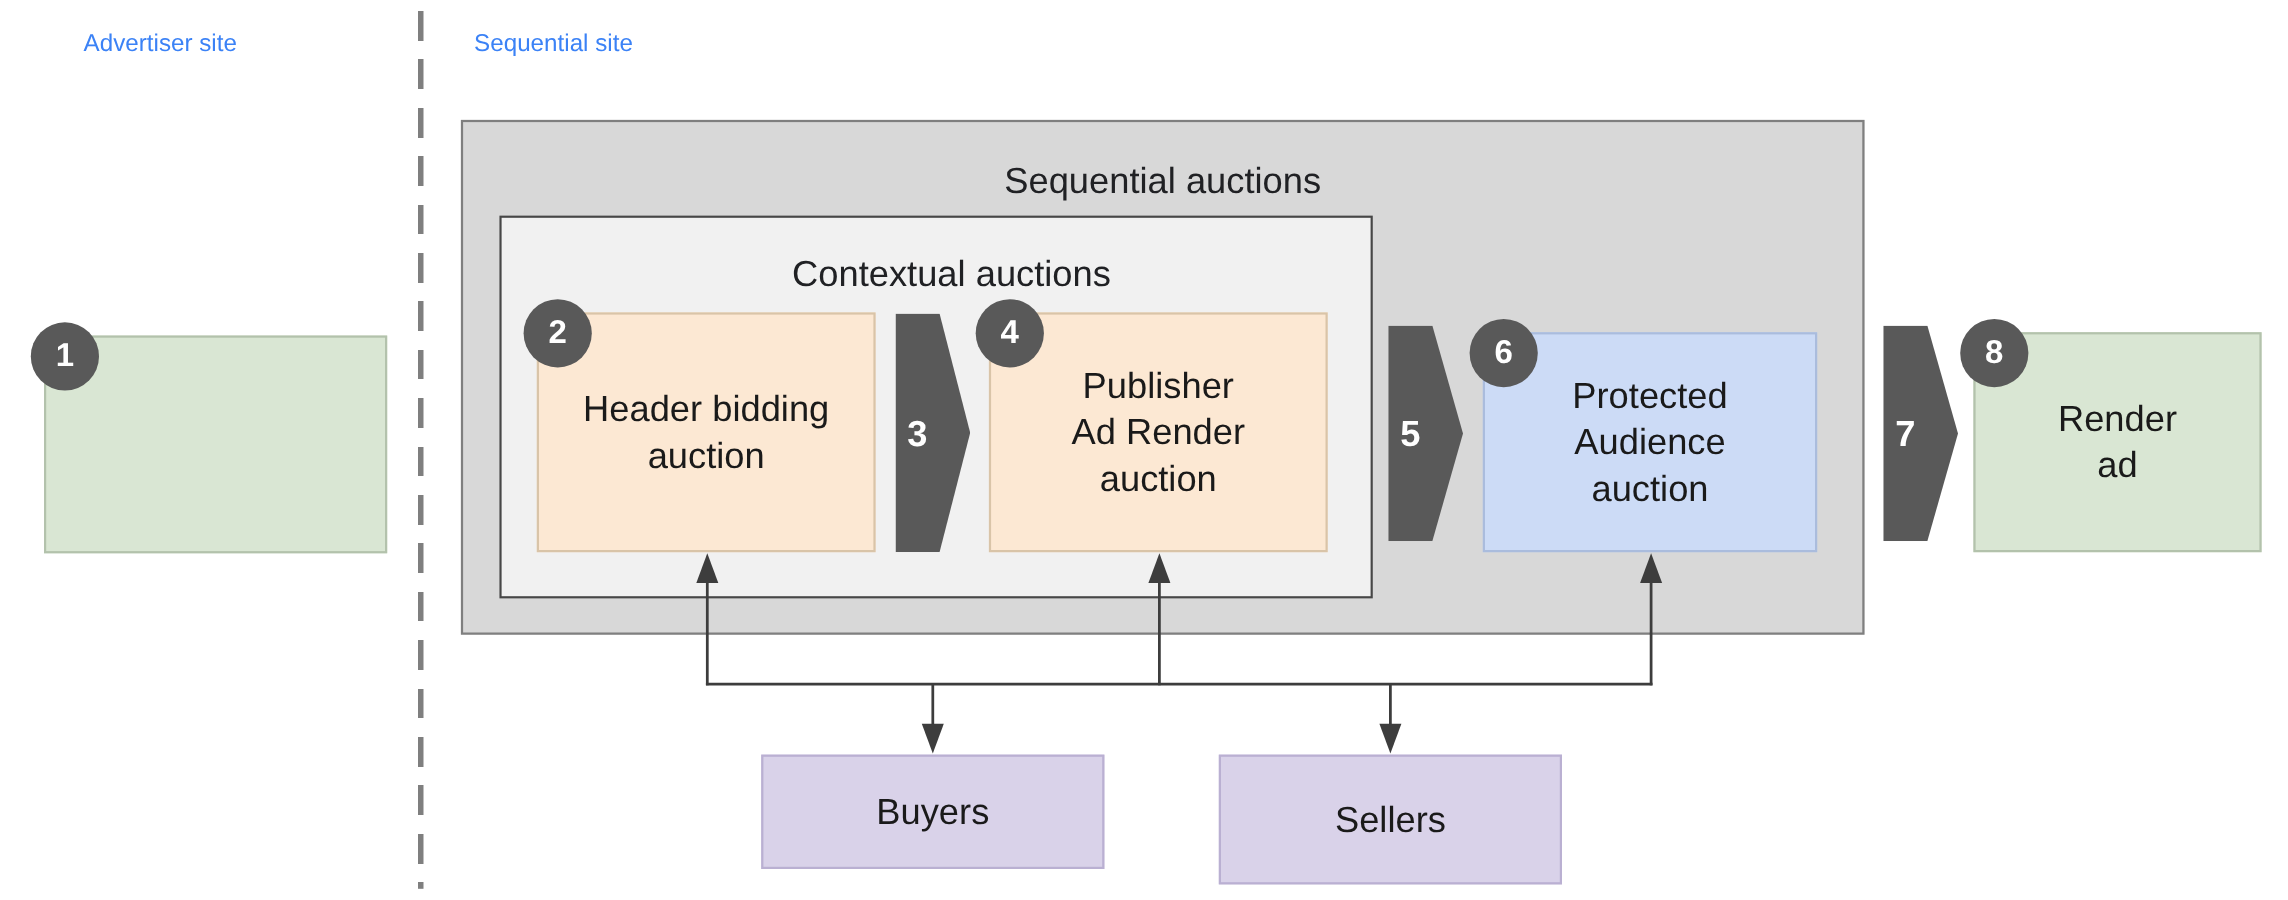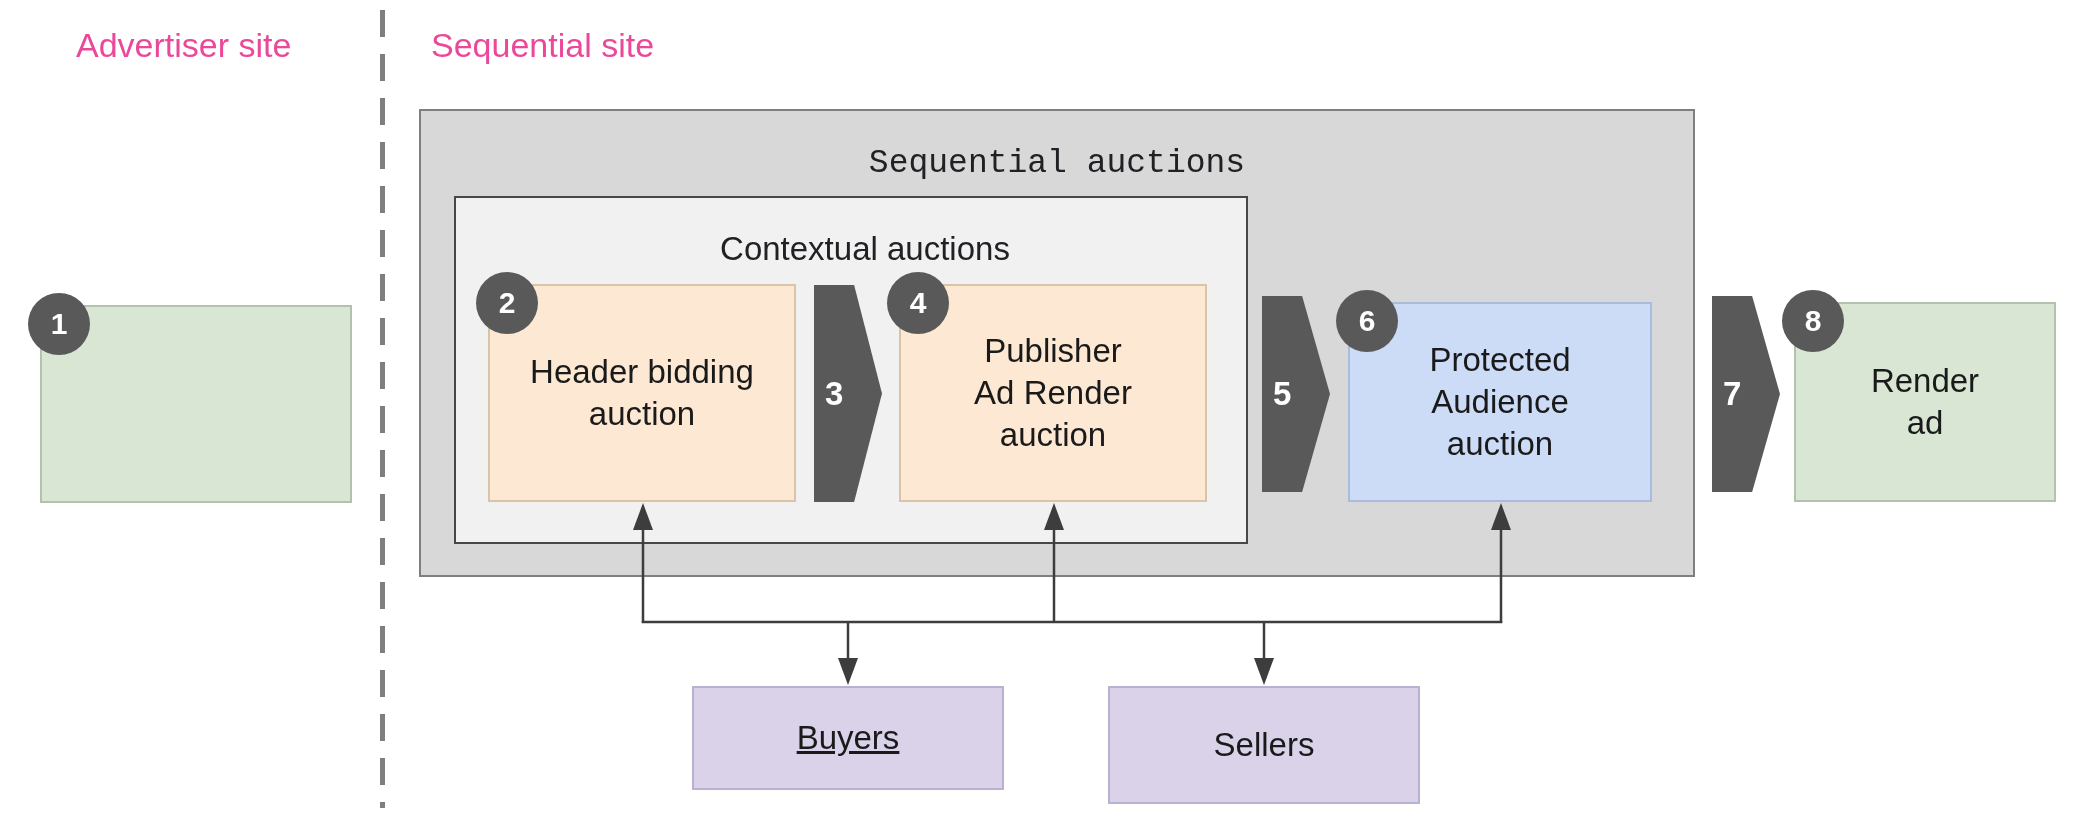--- a/index.html
+++ b/index.html
@@ -7,22 +7,22 @@
     position: relative;
     width: 2080px;
     height: 818px;
     background: #ffffff;
     font-family: "Liberation Sans", sans-serif;
     color: #1a1a1a;
     overflow: hidden;
   }
   .site-label {
     position: absolute;
-    font-size: 34px;
-    color: #ec4899;
+    font-size: 22px;
+    color: #3b82f6;
     white-space: nowrap;
   }
   .divider {
     position: absolute;
     left: 380px;
     top: 10px;
     width: 5px;
     height: 798px;
     background: repeating-linear-gradient(to bottom, #7f7f7f 0 27px, transparent 27px 44px);
   }
@@ -40,21 +40,21 @@
     background: #f1f1f1;
     border: 2px solid #474747;
   }
   .container-title {
     position: absolute;
     left: 0; right: 0;
     text-align: center;
     font-size: 33px;
     color: #202124;
   }
-  .seq-container .container-title { top: 34px; font-family: Liberation Mono, monospace; }
+  .seq-container .container-title { top: 34px; }
   .ctx-container .container-title { top: 32px; margin-left: 28px; }
   .node {
     position: absolute;
     display: flex;
     align-items: center;
     justify-content: center;
     text-align: center;
     font-size: 33px;
     line-height: 1.28;
     border: 2px solid #b0b0b0;
@@ -64,21 +64,21 @@
   .green  { background: #d9e6d3; border-color: #b3c2ac; }
   .peach  { background: #fce8d3; border-color: #d9c4a8; }
   .blue   { background: #ccdbf6; border-color: #aabcdd; }
   .purple { background: #d9d2e9; border-color: #bab0d2; }
 
   .node-add-user          { left: 40px;   top: 305px; width: 312px; height: 198px; }
   .node-header-bidding    { left: 488px;  top: 284px; width: 308px; height: 218px; }
   .node-pub-ad-server     { left: 899px;  top: 284px; width: 308px; height: 218px; }
   .node-protected         { left: 1348px; top: 302px; width: 304px; height: 200px; }
   .node-render-ad         { left: 1794px; top: 302px; width: 262px; height: 200px; }
-  .node-buyers            { left: 692px;  top: 686px; width: 312px; height: 104px; text-decoration: underline; }
+  .node-buyers            { left: 692px;  top: 686px; width: 312px; height: 104px; }
   .node-sellers           { left: 1108px; top: 686px; width: 312px; height: 118px; }
 
   .badge {
     position: absolute;
     left: -14px; top: -14px;
     width: 62px; height: 62px;
     border-radius: 50%;
     background: #595959;
     color: #ffffff;
     font-size: 30px;

